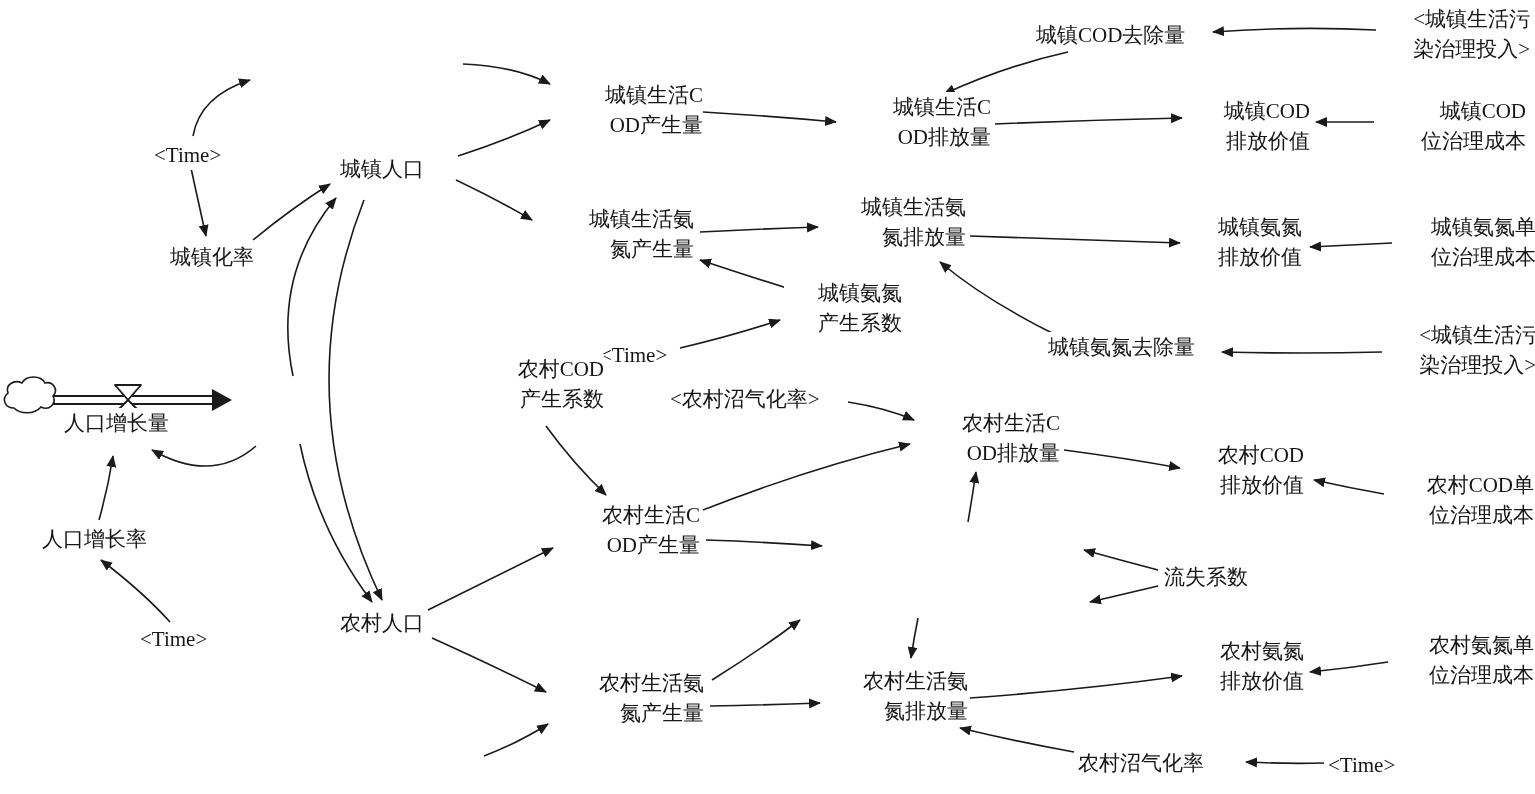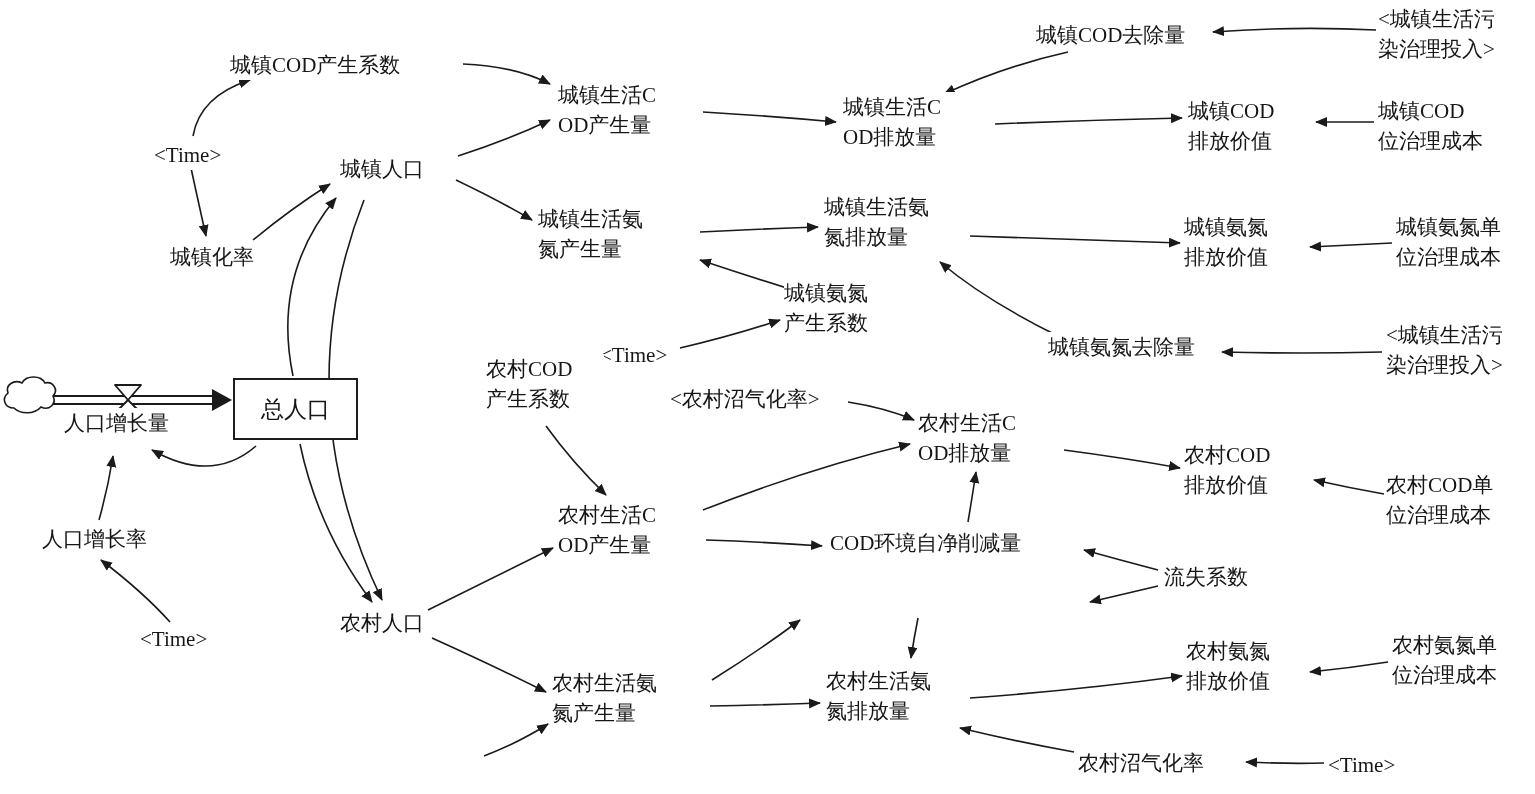--- a/index.html
+++ b/index.html
@@ -6,21 +6,21 @@
   html,body { background:#fff; }
   .canvas {
     position:relative; width:1535px; height:794px; background:#ffffff;
     font-family:"Liberation Serif","DejaVu Serif",serif; color:#161616; overflow:hidden;
   }
   svg.links { position:absolute; left:0; top:0; z-index:1; }
   .node {
     position:absolute; font-size:21px; line-height:30px; white-space:nowrap;
     background:#fff; padding:0 2px; z-index:2;
   }
-  .node.two { text-align:left; white-space:normal; padding:0; }
+  .node.two { text-align:right; white-space:normal; padding:0; }
   .stock {
     position:absolute; border:2px solid #1d1d1d; background:#fff; z-index:2;
     display:flex; align-items:center; justify-content:center; font-size:23px;
   }
 </style>
 </head>
 <body>
 
 <div class="canvas">
 
@@ -88,21 +88,20 @@
       <path d="M 46,404 L 216,404" stroke="#1a1a1a" stroke-width="1.8" fill="none"></path>
       <polygon points="212,389 232,400 212,411" fill="#1a1a1a"></polygon>
       <g fill="#ffffff" stroke="#1a1a1a" stroke-width="1.8" stroke-linejoin="round">
         <polygon points="115,385 141,385 128,400"></polygon>
         <polygon points="115,413 141,413 128,400"></polygon>
       </g>
       <path d="M14,408 C5,408 1,399 8,393 C5,385 14,379 22,383 C26,375 41,375 45,383 C53,381 59,390 53,396 C57,404 49,411 41,407 C34,415 20,414 14,408 Z" fill="#ffffff" stroke="#1a1a1a" stroke-width="1.6"></path>
     </g>
   </svg>
 
-  <div class="node" style="left:228px;top:50px">城镇COD产生系数</div>
   <div class="node" style="left:152px;top:140px">&lt;Time&gt;</div>
   <div class="node" style="left:168px;top:242px">城镇化率</div>
   <div class="node" style="left:338px;top:154px">城镇人口</div>
 
   <div class="node two" style="left:558px;top:80px;width:145px">
     <div>城镇生活C</div>
     <div>OD产生量</div>
   </div>
   <div class="node two" style="left:843px;top:92px;width:148px">
     <div>城镇生活C</div>
@@ -143,23 +142,20 @@
     <div>产生系数</div>
   </div>
   <div class="node" style="left:598px;top:340px">&lt;Time&gt;</div>
   <div class="node" style="left:1046px;top:332px">城镇氨氮去除量</div>
   <div class="node two" style="left:1386px;top:320px;width:150px">
     <div>&lt;城镇生活污</div>
     <div>染治理投入&gt;</div>
   </div>
 
   <div class="node" style="left:62px;top:408px">人口增长量</div>
-  <div class="stock" style="left:233px;top:378px;width:125px;height:62px">
-    <span>总人口</span>
-  </div>
   <div class="node" style="left:40px;top:524px">人口增长率</div>
   <div class="node" style="left:138px;top:624px">&lt;Time&gt;</div>
 
   <div class="node two" style="left:486px;top:354px;width:118px">
     <div>农村COD</div>
     <div>产生系数</div>
   </div>
   <div class="node" style="left:668px;top:384px">&lt;农村沼气化率&gt;</div>
   <div class="node two" style="left:918px;top:408px;width:142px">
     <div>农村生活C</div>
@@ -170,21 +166,20 @@
     <div>排放价值</div>
   </div>
   <div class="node two" style="left:1386px;top:470px;width:148px">
     <div>农村COD单</div>
     <div>位治理成本</div>
   </div>
   <div class="node two" style="left:558px;top:500px;width:142px">
     <div>农村生活C</div>
     <div>OD产生量</div>
   </div>
-  <div class="node" style="left:828px;top:528px">COD环境自净削减量</div>
   <div class="node" style="left:1162px;top:562px">流失系数</div>
   <div class="node" style="left:338px;top:608px">农村人口</div>
 
   <div class="node two" style="left:552px;top:668px;width:152px">
     <div>农村生活氨</div>
     <div>氮产生量</div>
   </div>
   <div class="node two" style="left:826px;top:666px;width:142px">
     <div>农村生活氨</div>
     <div>氮排放量</div>

